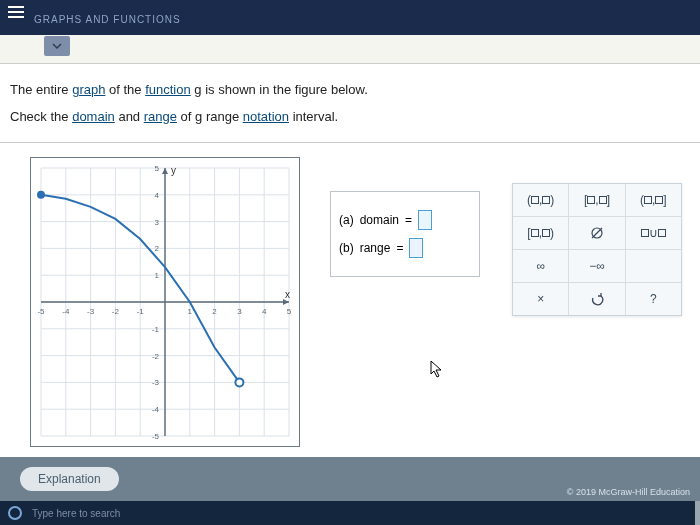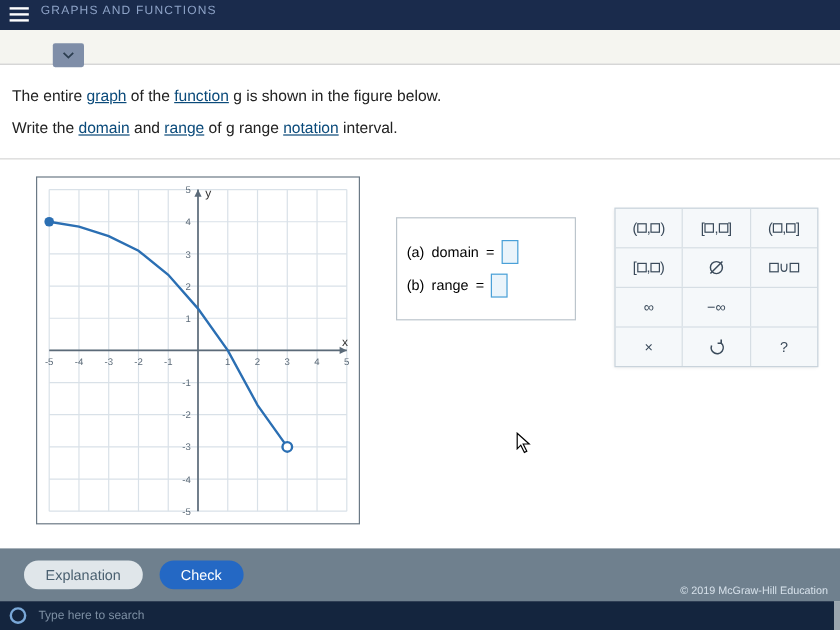--- a/index.html
+++ b/index.html
@@ -13,21 +13,21 @@
   }
   .app-window {
     position: absolute;
     top: 0; left: 0; right: 0; bottom: 24px;
     background: #f5f5f0;
   }
   .title-bar {
     background: #1a2b4c;
     color: #fff;
     font-size: 13px;
-    padding: 4px 12px 8px 34px;
+    padding: 14px 12px 8px 34px;
     position: relative;
   }
   .title-bar .hamburger {
     position: absolute;
     left: 8px; top: 6px;
     width: 16px; height: 12px;
     display: flex; flex-direction: column; justify-content: space-between;
   }
   .title-bar .hamburger span { display:block; height:2px; background:#fff; }
   .title-section { font-size: 10px; color:#8ea3c7; letter-spacing:1px; margin-bottom:2px; }
@@ -109,21 +109,21 @@
   .keypad-cell:last-child { border-right:none; }
   .keypad-cell .sq { display:inline-block; width:8px; height:8px; border:1px solid #3a4a5a; }
   .keypad-cell svg { width:14px; height:14px; }
   .bottom-bar {
     position:absolute;
     left:0; right:0; bottom:0;
     height: 44px;
     background:#6f808e;
     display:flex; align-items:center;
     padding: 0 20px;
-    gap: 14px;
+    gap: 31px;
   }
   .btn {
     border-radius: 16px;
     font-size: 12px;
     padding: 5px 18px;
     cursor:pointer;
     border:none;
   }
   .btn-explanation { background:#e0e6ea; color:#4a6070; }
   .btn-check { background:#2468c4; color:#fff; }
@@ -162,21 +162,21 @@
     <svg viewBox="0 0 10 10">
         <path d="M1 3 L5 7 L9 3" fill="none" stroke="#2c3e50" stroke-width="1.5"></path>
       </svg>
   </div>
 
   <div class="instructions">
     <p>
       <span>The entire </span><span class="u">graph</span><span> of the </span><span class="u">function</span><span> </span><span class="i" style="font-style:normal"> g is shown in the figure below.</span>
     </p>
     <p>
-      <span>Write the </span><span class="u">domain</span><span> and </span><span class="u">range</span><span> of g range </span><span class="u">notation</span><span> interval.</span>
+      <span>Check the </span><span class="u">domain</span><span> and </span><span class="u">range</span><span> of g range </span><span class="u">notation</span><span> interval.</span>
     </p>
   </div>
 
   <div class="content-area">
     <div class="graph-box">
       <svg id="chart-svg" width="268" height="288" viewBox="0 0 268 288">
           <line x1="10" y1="10" x2="10" y2="278" stroke="#d9e1e8" stroke-width="1"></line>
           <line x1="34.8" y1="10" x2="34.8" y2="278" stroke="#d9e1e8" stroke-width="1"></line>
           <line x1="59.6" y1="10" x2="59.6" y2="278" stroke="#d9e1e8" stroke-width="1"></line>
           <line x1="84.39999999999999" y1="10" x2="84.39999999999999" y2="278" stroke="#d9e1e8" stroke-width="1"></line>
@@ -274,21 +274,20 @@
               <path d="M11 1 L11 4 L8 4" fill="none" stroke="#3a4a5a" stroke-width="1.3"></path>
             </svg>
         </div>
         <div class="keypad-cell">?</div>
       </div>
     </div>
   </div>
 
   <div class="bottom-bar">
     <button class="btn btn-explanation">Explanation</button>
-    <button class="btn btn-check">Check</button>
     <span class="copyright">© 2019 McGraw-Hill Education</span>
   </div>
 
 </div>
 
 <div class="taskbar">
   <div class="circ"></div>
   <span class="search">Type here to search</span>
 </div>
 

